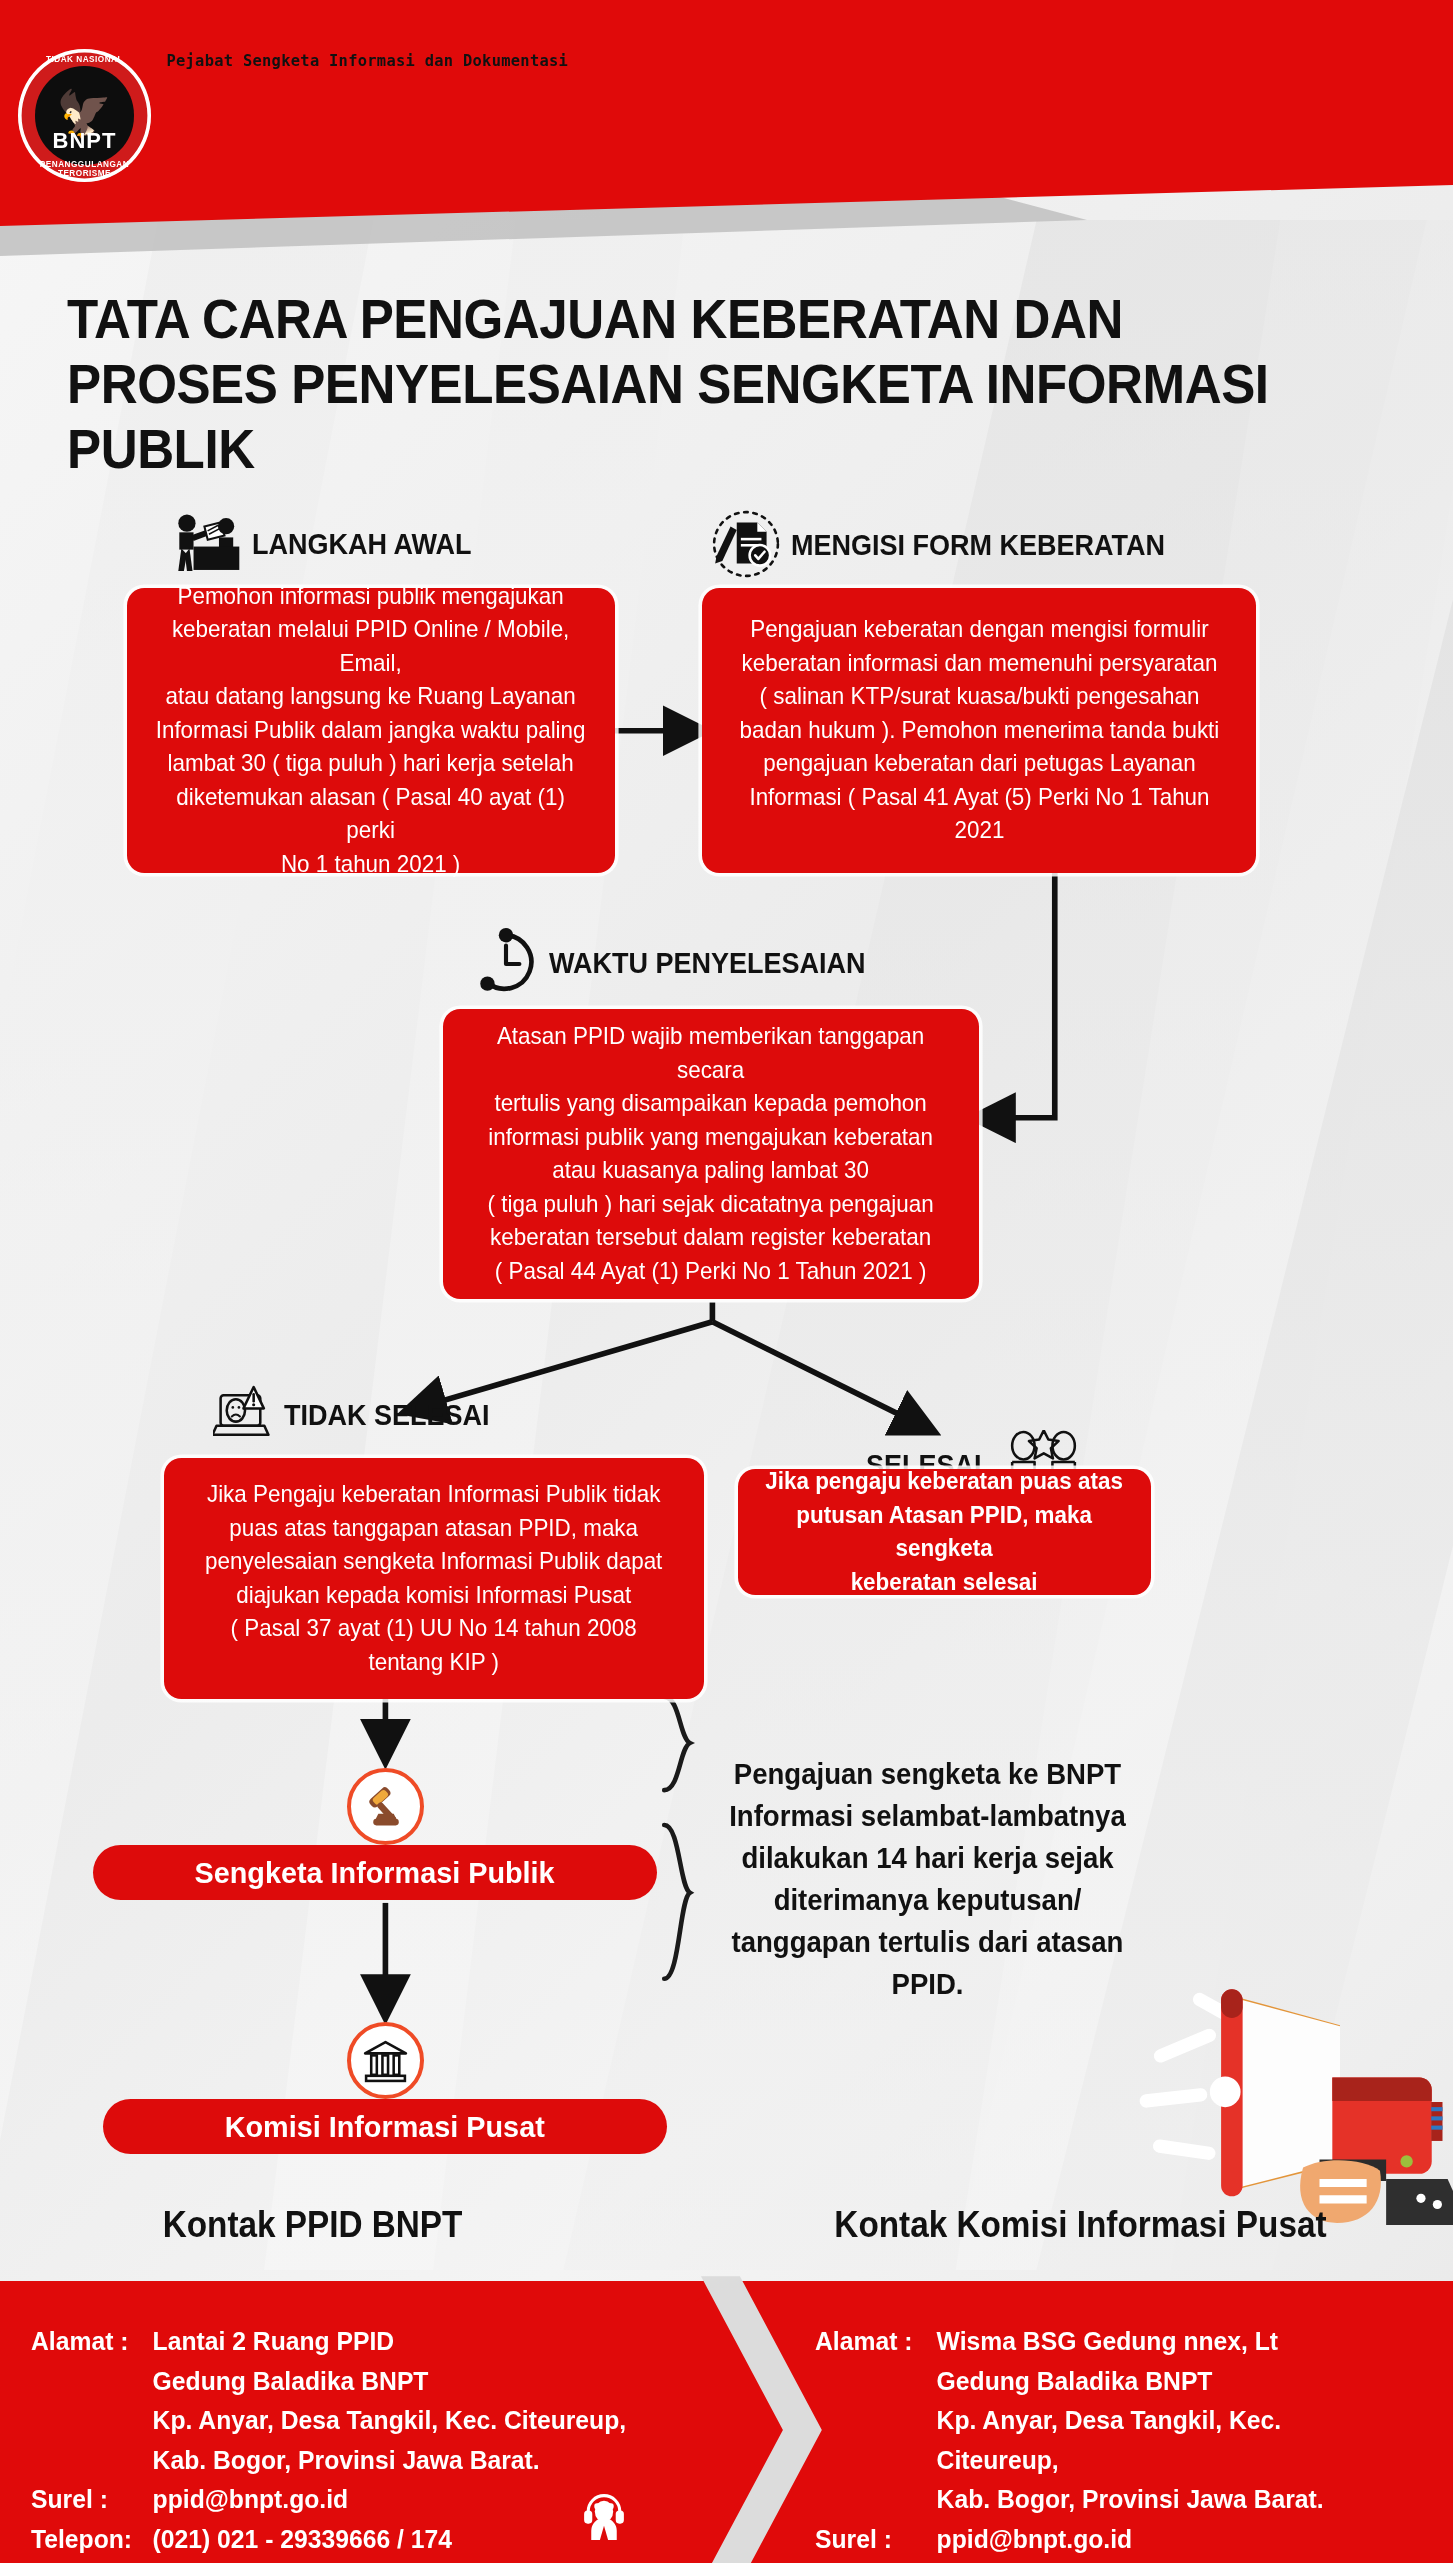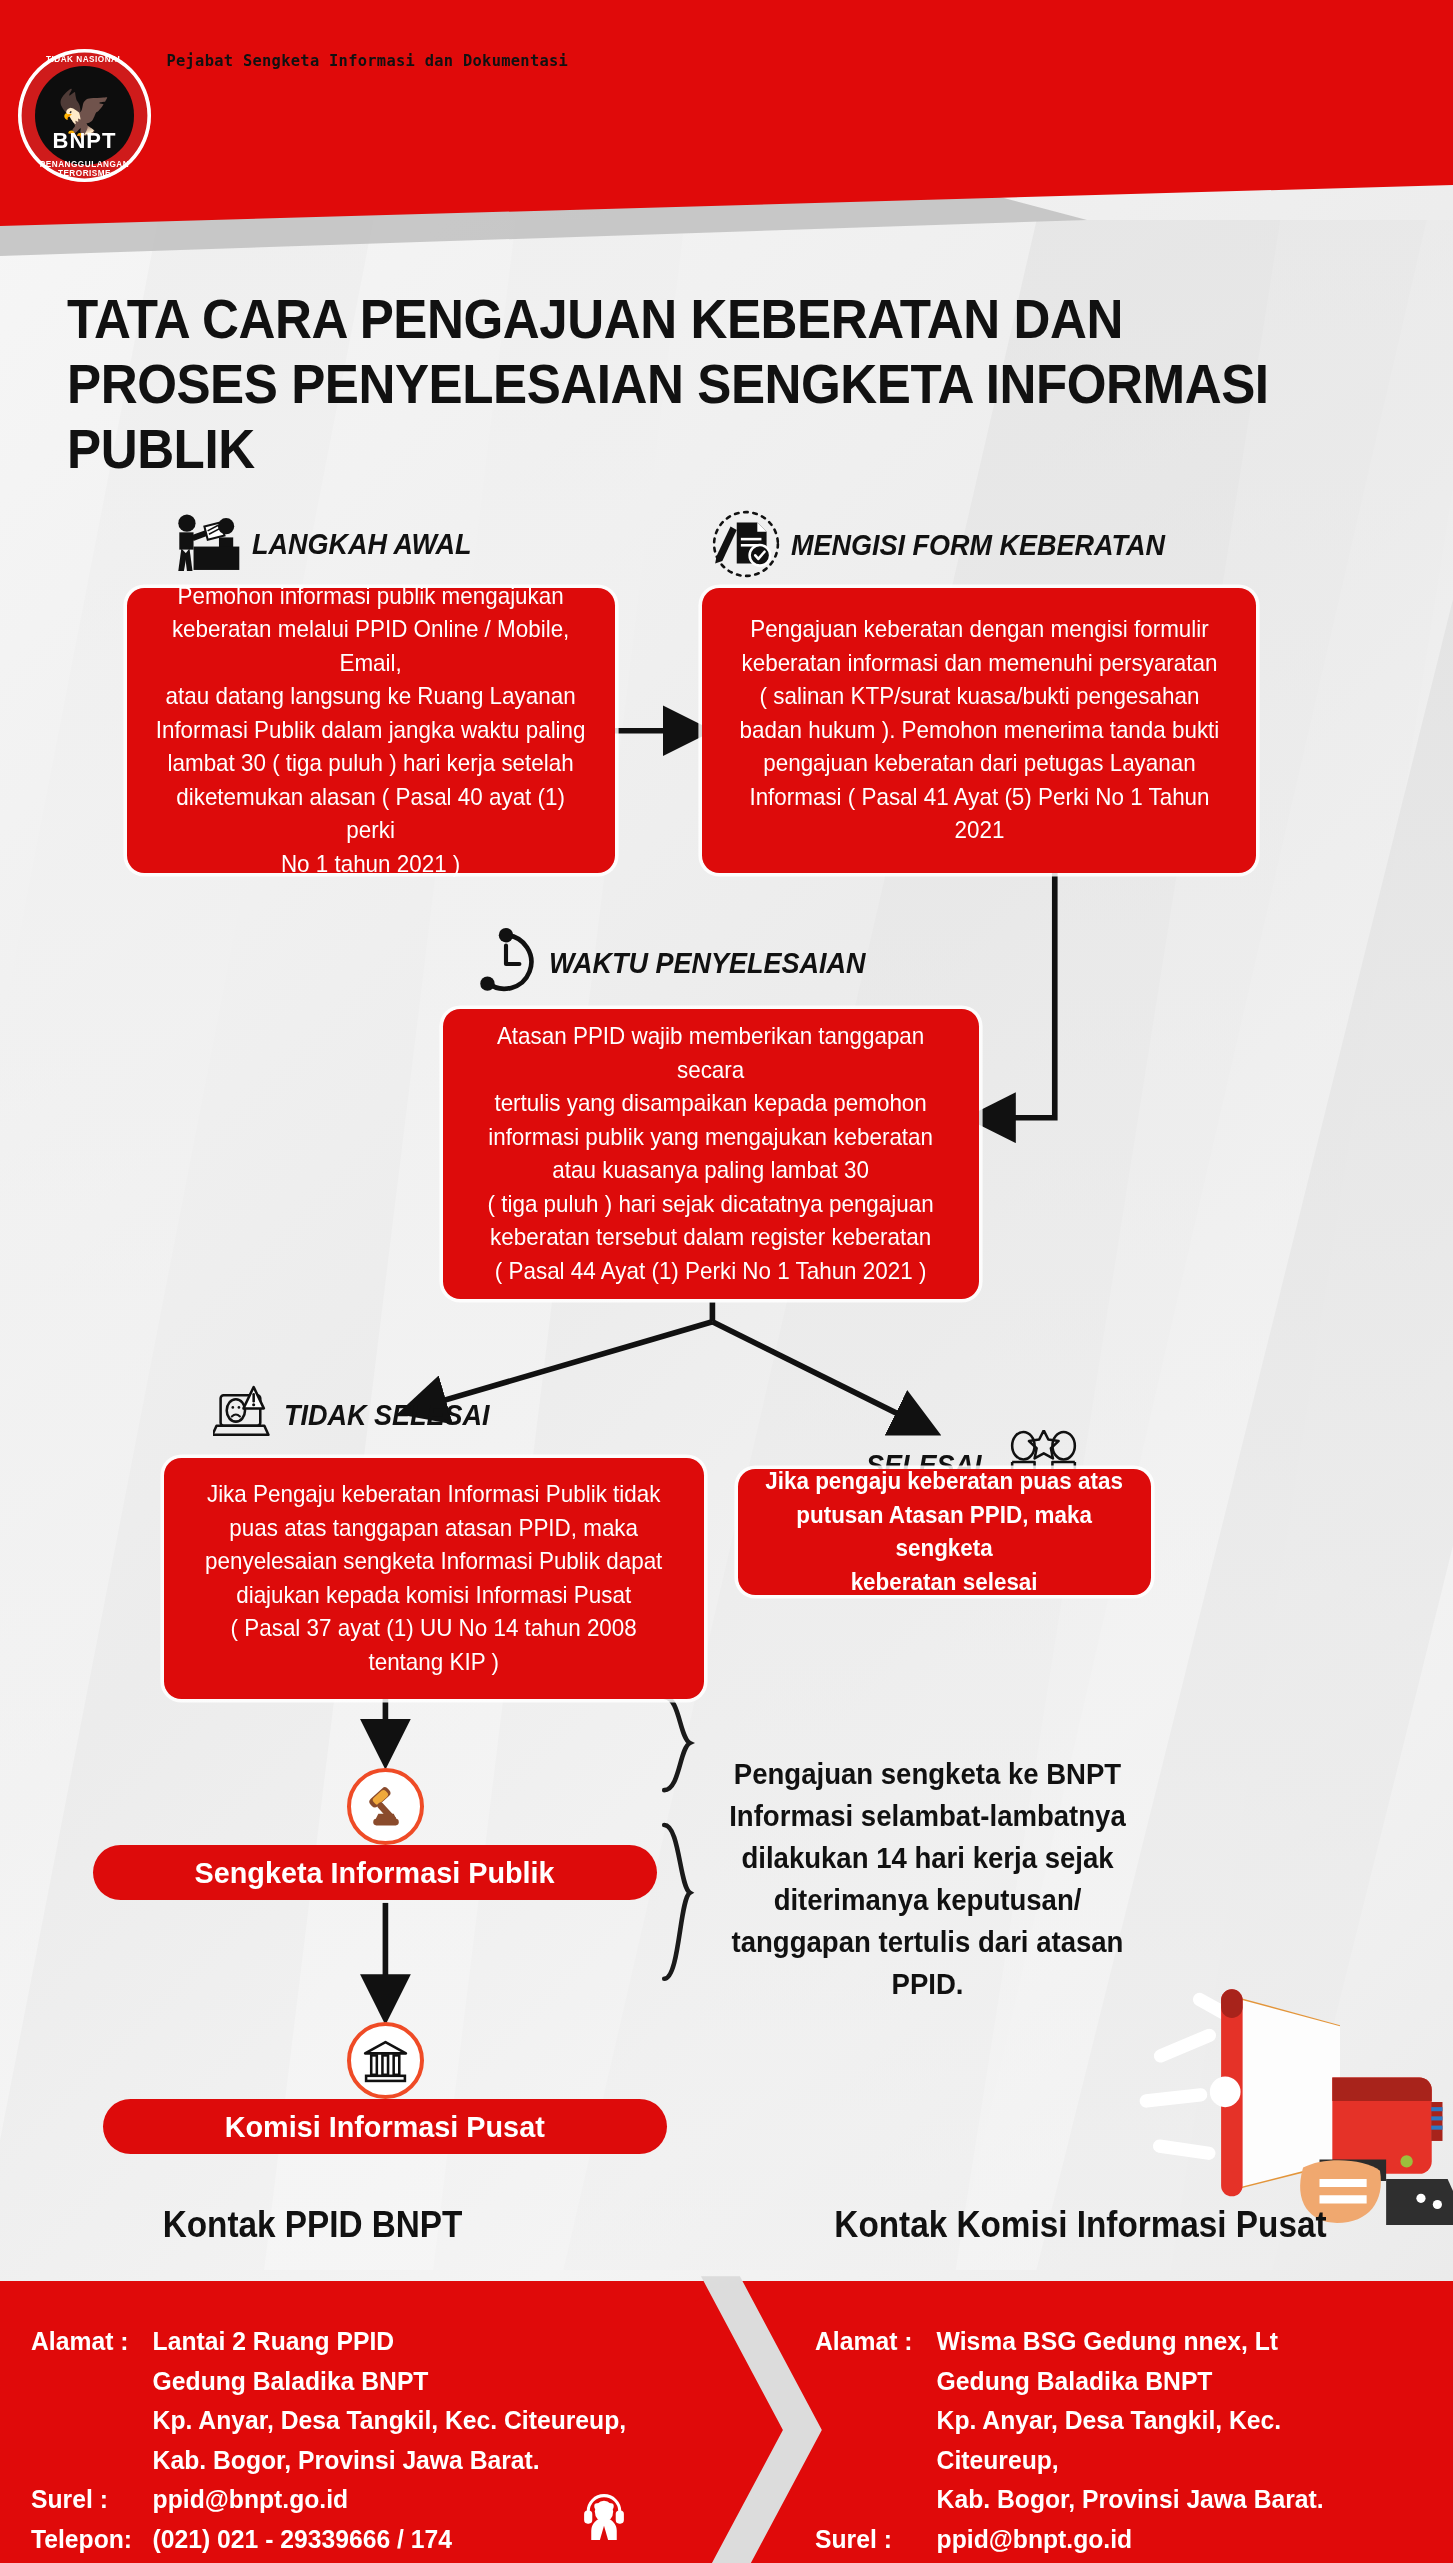--- a/index.html
+++ b/index.html
@@ -54,21 +54,21 @@
   .ppid-sub { margin-top:3.1px; margin-left:3.1px; font-family:"DejaVu Sans Mono", monospace;
       font-size:15.4px; font-weight:bold; color:#111; letter-spacing:0.3px; }
 
   
   .title { position:absolute; top:287px; left:67px; width:1312px;
       font-family:"Liberation Sans Narrow","Liberation Sans",sans-serif;
       font-weight:bold; font-size:55px; line-height:1.18; color:#111;
       letter-spacing:-0.5px; transform:scaleX(.93); transform-origin:left center; }
 
   
-  .sec-head { position:absolute; display:flex; align-items:center; gap:9.2px;font-style:italic; }
+  .sec-head { position:absolute; display:flex; align-items:center; gap:9.2px; }
   .sec-head .lbl { font-family:"Liberation Sans Narrow","Liberation Sans",sans-serif;
       font-weight:bold; font-size:30px; color:#111; letter-spacing:0px; transform:scaleX(.9);
       transform-origin:left center; white-space:nowrap; }
   .sec-head .ic { flex:0 0 auto; }
 
   
   .card { position:absolute; background:#dd0b0b; border-radius:17.4px;
       box-shadow:0 0 0 3.6px rgba(255,255,255,.85);
       display:flex; align-items:center; justify-content:center;
       padding:13.3px 15.4px; }

